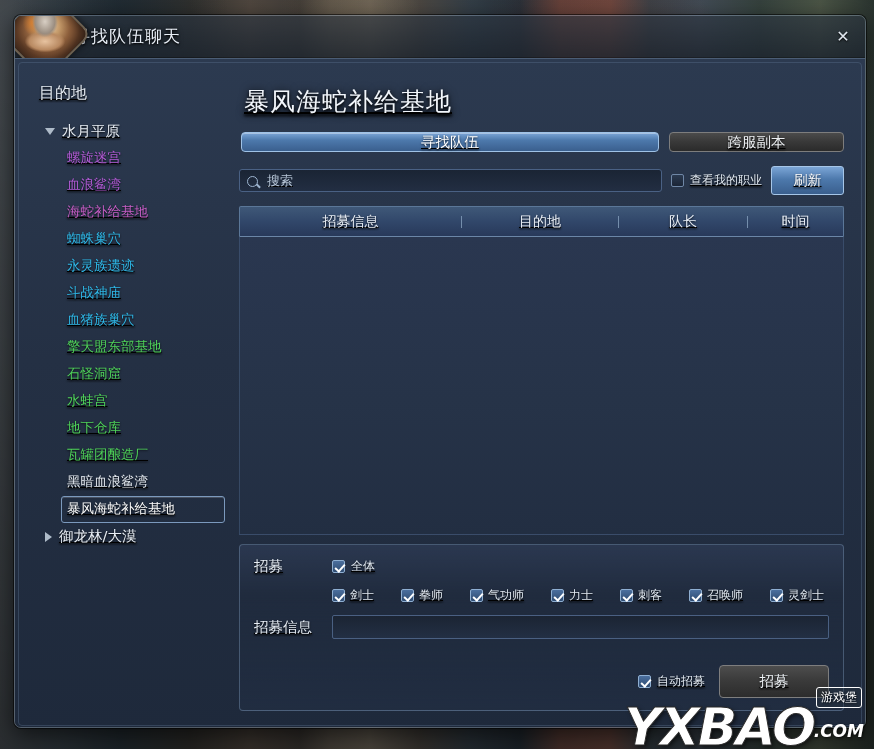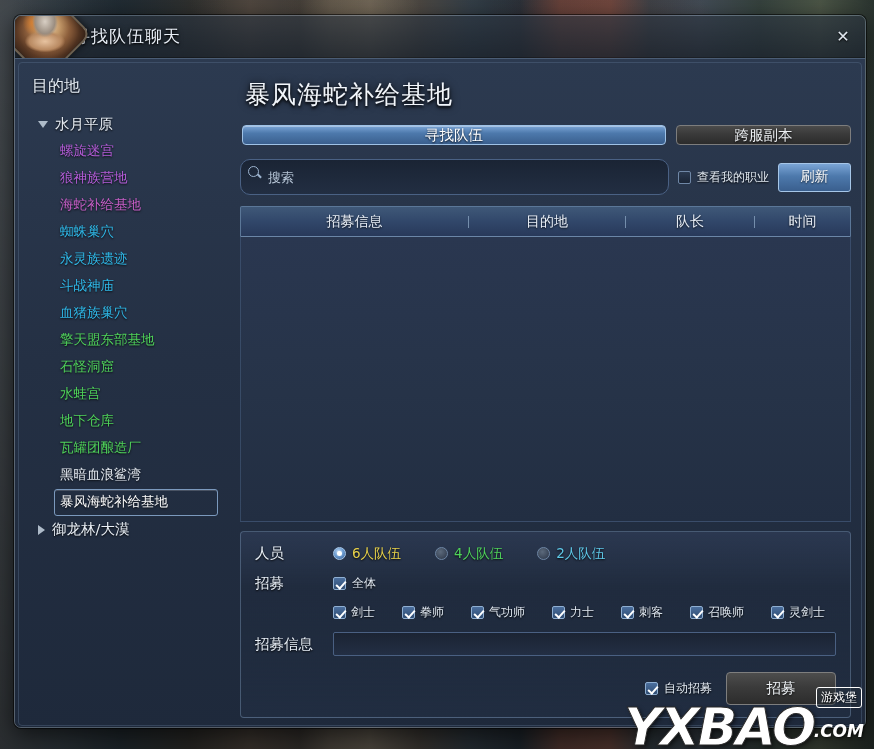--- a/index.html
+++ b/index.html
@@ -80,22 +80,22 @@
       radial-gradient(ellipse 26px 14px at 50% 62%, #e7c3a0 0%, #b98a62 60%, transparent 78%),
       radial-gradient(ellipse 14px 18px at 30% 32%, rgba(230,130,40,.75), transparent 70%);
   }
 
   
   .panel {
     position: relative;
     height: 671px;
     background: linear-gradient(180deg, #2c3a50 0%, #243044 45%, #1e293b 100%);
     border-top: 1px solid rgba(120,145,175,.5);
-    padding: 7px;
-    display: flex; gap: 16px;
+    padding: 14px;
+    display: flex; gap: 8px; text-decoration: underline;
   }
   .panel::before {
     content:""; position:absolute; inset:3px;
     border:1px solid rgba(96,120,150,.35); border-radius:4px; pointer-events:none;
   }
 
   
   .sidebar {
     position: relative;
     width: 202px;
@@ -173,23 +173,23 @@
   }
   .tab.secondary {
     width: 175px;
     background: linear-gradient(180deg, #4b4b4b 0%, #3a3a3a 45%, #2b2b2b 100%);
     border: 1px solid #7d7d7d; color: #eceff2;
   }
 
   
   .search-row { display: flex; align-items: center; gap: 9px; margin-bottom: 11px; }
   .search-box {
-    flex: 1; height: 36px; position: relative;
+    flex: 1; height: 23px; position: relative;
     background: linear-gradient(180deg, #1a2434 0%, #222e42 100%);
-    border: 1px solid #4a6184; border-radius: 10px;
+    border: 1px solid #4a6184; border-radius: 3px;
     display: flex; align-items: center; padding-left: 27px;
   }
   .search-icon {
     position: absolute; left: 7px; top: 6px;
     width: 11px; height: 11px; border: 1.6px solid #9db4cf;
     border-radius: 50%;
   }
   .search-icon::after {
     content: ""; position: absolute; left: 8px; top: 8px;
     width: 5px; height: 1.6px; background: #9db4cf;
@@ -287,21 +287,21 @@
   .class-item { display: flex; align-items: center; gap: 5px; margin-right: 27px; cursor: pointer; }
   .class-item:last-child { margin-right: 0; }
 
   .text-input {
     flex: 1; height: 24px;
     background: linear-gradient(180deg, #1b2433, #232f44);
     border: 1px solid #4a6082; border-radius: 2px;
     color: #dbe6f2; font-size: 13px; padding: 0 6px; outline: none;
     font-family: "DejaVu Sans", "Liberation Sans", sans-serif;
   }
-  .form-foot { display: flex; align-items: center; justify-content: flex-end; gap: 14px; margin-top: 16px; }
+  .form-foot { display: flex; align-items: center; justify-content: flex-end; gap: 14px; margin-top: 26px; }
   .btn-recruit {
     width: 110px; height: 33px; border-radius: 4px;
     background: linear-gradient(180deg, #4d4d4d 0%, #3b3b3b 45%, #2c2c2c 100%);
     border: 1px solid #7e7e7e; color: #eef2f6;
     font-size: 14.5px; cursor: pointer;
     display: flex; align-items: center; justify-content: center;
     text-shadow: 0 1px 2px rgba(0,0,0,.8);
   }
 
   
@@ -347,21 +347,21 @@
   <div class="panel">
 
     <div class="sidebar">
       <div class="sidebar-title">目的地</div>
       <div class="tree" id="tree">
           <div class="tree-group">
             <span class="arrow down"></span>
             <span class="tree-group-label">水月平原</span>
           </div>
           <div class="tree-item" style="color: rgb(180, 92, 216);">螺旋迷宫</div>
-          <div class="tree-item" style="color: rgb(180, 92, 216);">狼神族营地</div>
+          <div class="tree-item" style="color: rgb(180, 92, 216);">血浪鲨湾</div>
           <div class="tree-item" style="color: rgb(201, 95, 201);">海蛇补给基地</div>
           <div class="tree-item" style="color: rgb(47, 184, 232);">蜘蛛巢穴</div>
           <div class="tree-item" style="color: rgb(47, 184, 232);">永灵族遗迹</div>
           <div class="tree-item" style="color: rgb(47, 184, 232);">斗战神庙</div>
           <div class="tree-item" style="color: rgb(47, 184, 232);">血猪族巢穴</div>
           <div class="tree-item" style="color: rgb(79, 211, 90);">擎天盟东部基地</div>
           <div class="tree-item" style="color: rgb(79, 211, 90);">石怪洞窟</div>
           <div class="tree-item" style="color: rgb(79, 211, 90);">水蛙宫</div>
           <div class="tree-item" style="color: rgb(79, 211, 90);">地下仓库</div>
           <div class="tree-item" style="color: rgb(79, 211, 90);">瓦罐团酿造厂</div>
@@ -402,37 +402,20 @@
           <div class="th col-2">目的地</div>
           <span class="th-sep"></span>
           <div class="th col-3">队长</div>
           <span class="th-sep"></span>
           <div class="th col-4">时间</div>
         </div>
       <div class="table-body"></div>
 
       <div class="form">
 
-        <div class="form-row">
-          <div class="form-label">人员</div>
-          <div style="display:flex;align-items:center" id="party-sizes">
-              <div class="radio-wrap">
-                <span class="radio selected"></span>
-                <span class="radio-label" style="color: rgb(232, 210, 74);">6人队伍</span>
-              </div>
-              <div class="radio-wrap">
-                <span class="radio"></span>
-                <span class="radio-label" style="color: rgb(79, 211, 90);">4人队伍</span>
-              </div>
-              <div class="radio-wrap">
-                <span class="radio"></span>
-                <span class="radio-label" style="color: rgb(94, 200, 232);">2人队伍</span>
-              </div>
-            </div>
-        </div>
 
         <div class="form-row">
           <div class="form-label">招募</div>
           <div class="cb-wrap">
             <span class="cb checked"></span>
             <span class="cb-label">全体</span>
           </div>
         </div>
 
         <div class="form-row">

